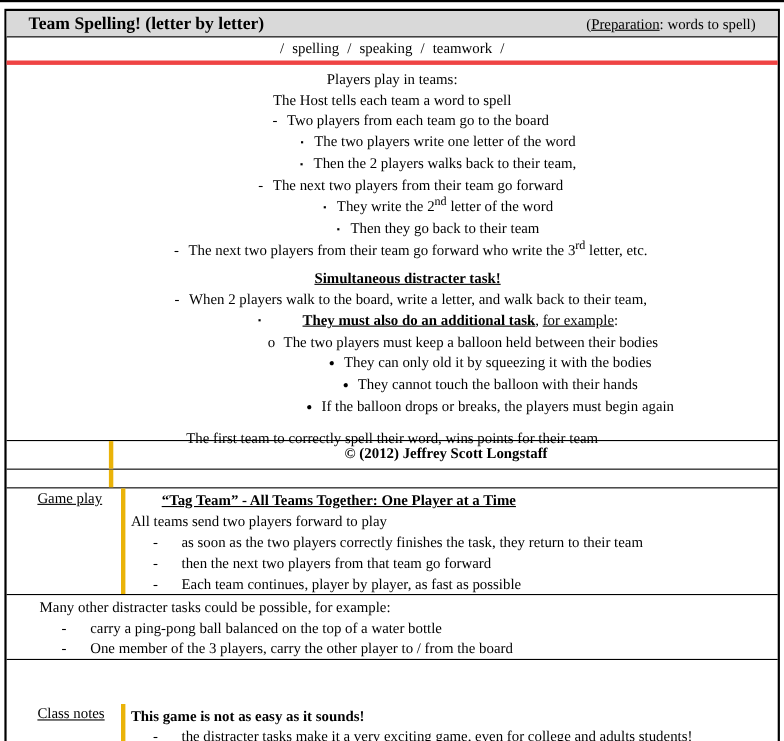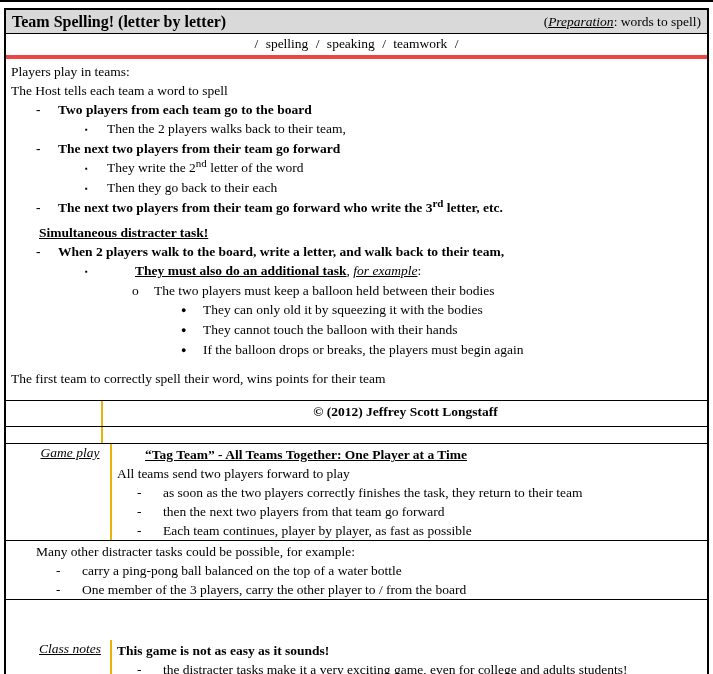--- a/index.html
+++ b/index.html
@@ -5,47 +5,47 @@
   html,body { margin:0; padding:0; }
   body {
     width:713px; height:674px; background:#ffffff; color:#000;
     font-family:"Liberation Serif", serif; font-size:13.5px; overflow:hidden;
   }
   .top-rule { width:713px; height:2px; background:#000; }
   .doc { margin:6px 4px 0 4px; border:2px solid #000; }
 
   .header-row {
     display:flex; align-items:center; justify-content:space-between;
-    background:#d9d9d9; border-bottom:1px solid #000; padding:2px 6px; height:19px;
+    background:#d9d9d9; border-bottom:1px solid #000; padding:2px 20px; height:19px;
   }
   .title { font-weight:bold; font-size:16px; white-space:nowrap; }
   .prep { font-size:13.5px; white-space:nowrap; }
 
   .keywords-row { text-align:center; border-bottom:4px solid #ef4444; padding:2px 0 3px; word-spacing:4px; }
 
-  .main-content { border-bottom:1px solid #000; padding:3px 5px 0 3px; height:342px; box-sizing:border-box; }
+  .main-content { border-bottom:1px solid #000; padding:3px 5px 0 3px; height:342px; box-sizing:border-box;text-align:center; }
 
   .ln { line-height:19px; white-space:nowrap; }
   .main-content .lv0 { padding-left:2px; }
-  .main-content .lv1 { padding-left:27px;font-weight:bold; }
+  .main-content .lv1 { padding-left:27px; }
   .main-content .lv2 { padding-left:76px; }
   .main-content .lv3 { padding-left:123px; }
   .main-content .lv4 { padding-left:172px; }
   .marker { display:inline-block; width:22px; }
   .m-sq { font-size:8px; vertical-align:1px; }
   .m-disc { font-size:9px; vertical-align:1px; }
 
   .b  { font-weight:bold; }
   .bu { font-weight:bold; text-decoration:underline;margin-left:28px; }
-  .iu { font-style:italic; text-decoration:underline; }
+  .iu { text-decoration:underline; }
   sup { font-size:11px; line-height:0; }
 
   .trow { display:flex; border-bottom:1px solid #000;padding-left:25px; }
   .trow:last-child, #sections .trow:last-child { border-bottom:none;margin-top:40px; }
-  .tlabel { width:72px; flex:0 0 72px; border-right:2px solid #eab308; padding:1px 4px 0 3px;text-align:center; }
+  .tlabel { width:72px; flex:0 0 72px; border-right:4px solid #eab308; padding:1px 4px 0 3px; }
   .tcontent { flex:1; padding:1px 4px 0 5px; }
   .tcontent .lv1 { padding-left:20px; }
   .tcontent .marker { width:26px; }
   .center { text-align:center; }
   .crow .tcontent { padding-top:3px; height:22px; }
   .crow .tlabel { height:25px; box-sizing:border-box; }
   .spacer .tlabel, .spacer .tcontent { height:16px; box-sizing:border-box; }
 </style>
 </head>
 <body>
@@ -60,24 +60,25 @@
   </div>
 
   <div class="keywords-row">
     <span>/ spelling / speaking / teamwork /</span>
   </div>
 
   <div class="main-content" id="main-lines">
       <div class="ln lv0"><span><span>Players play in teams:</span></span></div>
       <div class="ln lv0"><span><span>The Host tells each team a word to spell</span></span></div>
       <div class="ln lv1"><span class="marker m-dash">-</span><span><span>Two players from each team go to the board</span></span></div>
+      <div class="ln lv2"><span class="marker m-sq">▪</span><span><span>The two players write one letter of the word</span></span></div>
       <div class="ln lv2"><span class="marker m-sq">▪</span><span><span>Then the 2 players walks back to their team,</span></span></div>
       <div class="ln lv1"><span class="marker m-dash">-</span><span><span>The next two players from their team go forward</span></span></div>
       <div class="ln lv2"><span class="marker m-sq">▪</span><span><span>They write the 2</span><sup>nd</sup><span> letter of the word</span></span></div>
-      <div class="ln lv2"><span class="marker m-sq">▪</span><span><span>Then they go back to their each</span></span></div>
+      <div class="ln lv2"><span class="marker m-sq">▪</span><span><span>Then they go back to their team</span></span></div>
       <div class="ln lv1"><span class="marker m-dash">-</span><span><span>The next two players from their team go forward who write the 3</span><sup>rd</sup><span> letter, etc.</span></span></div>
       <div class="ln lv0" style="margin-top: 6px;"><span><span class="bu">Simultaneous distracter task!</span></span></div>
       <div class="ln lv1"><span class="marker m-dash">-</span><span><span>When 2 players walk to the board, write a letter, and walk back to their team,</span></span></div>
       <div class="ln lv2"><span class="marker m-sq">▪</span><span><span class="bu">They must also do an additional task</span><span>, </span><span class="iu">for example</span><span>:</span></span></div>
       <div class="ln lv3"><span class="marker m-o">o</span><span><span>The two players must keep a balloon held between their bodies</span></span></div>
       <div class="ln lv4"><span class="marker m-disc">●</span><span><span>They can only old it by squeezing it with the bodies</span></span></div>
       <div class="ln lv4"><span class="marker m-disc">●</span><span><span>They cannot touch the balloon with their hands</span></span></div>
       <div class="ln lv4"><span class="marker m-disc">●</span><span><span>If the balloon drops or breaks, the players must begin again</span></span></div>
       <div class="ln lv0" style="margin-top: 9px;"><span><span>The first team to correctly spell their word, wins points for their team</span></span></div>
     </div>

